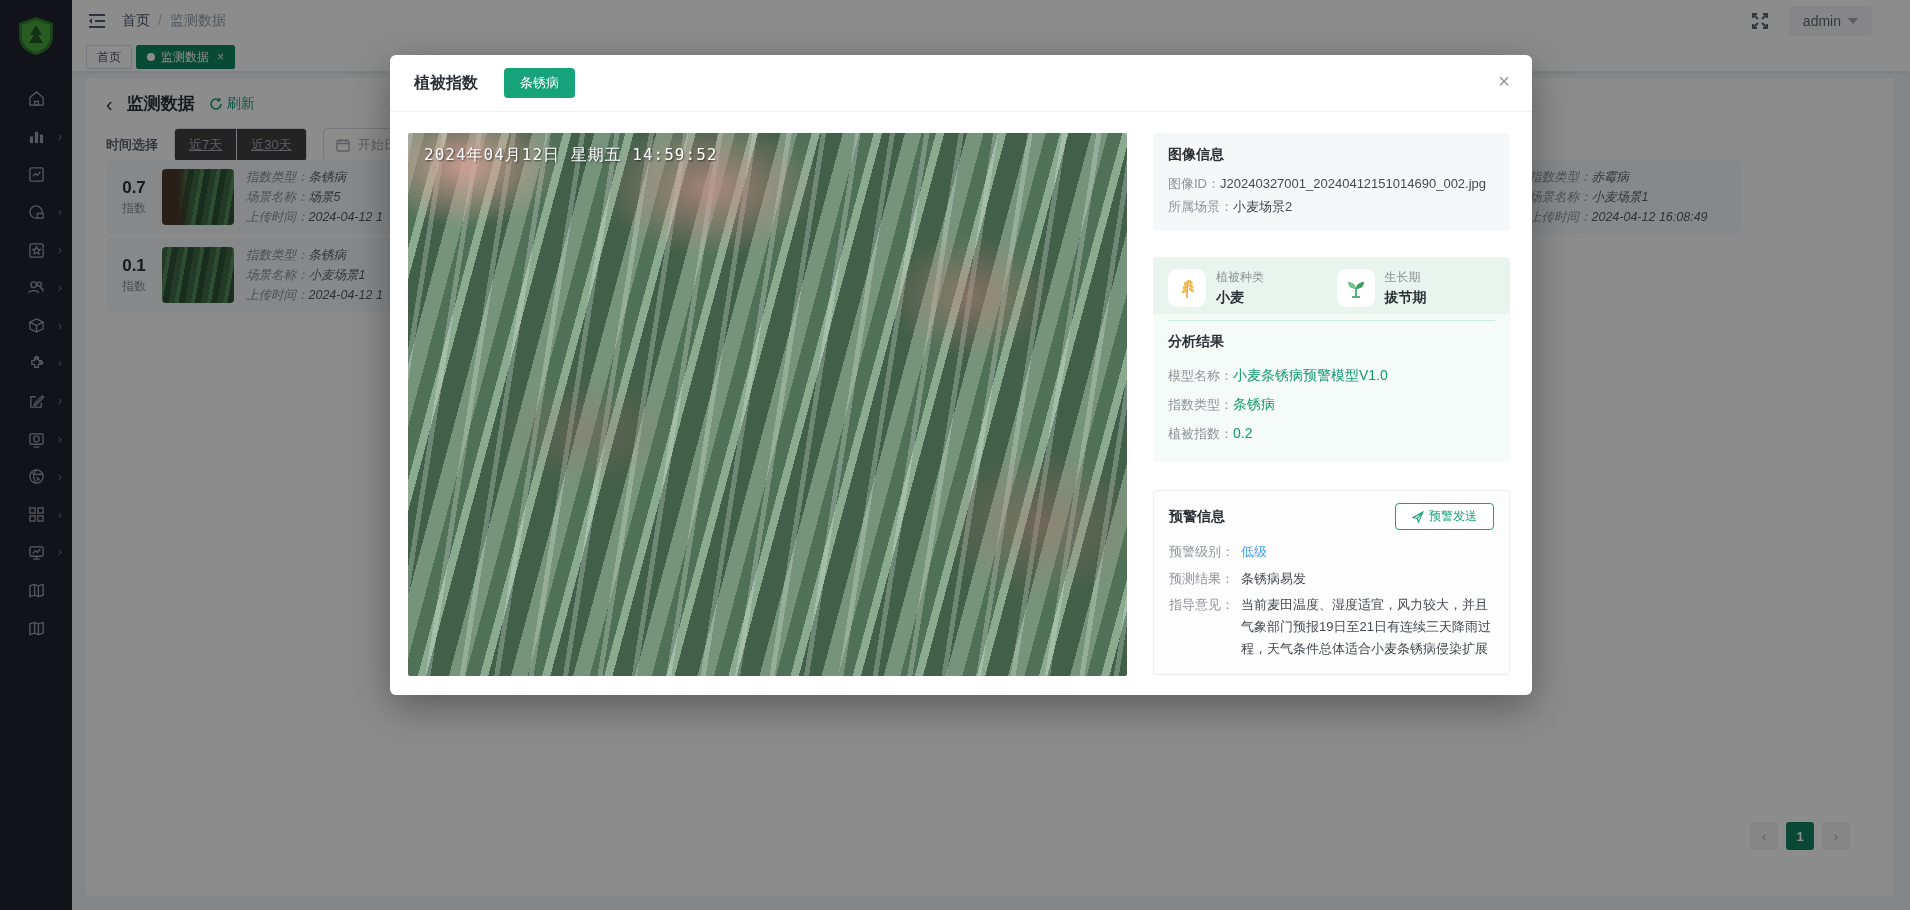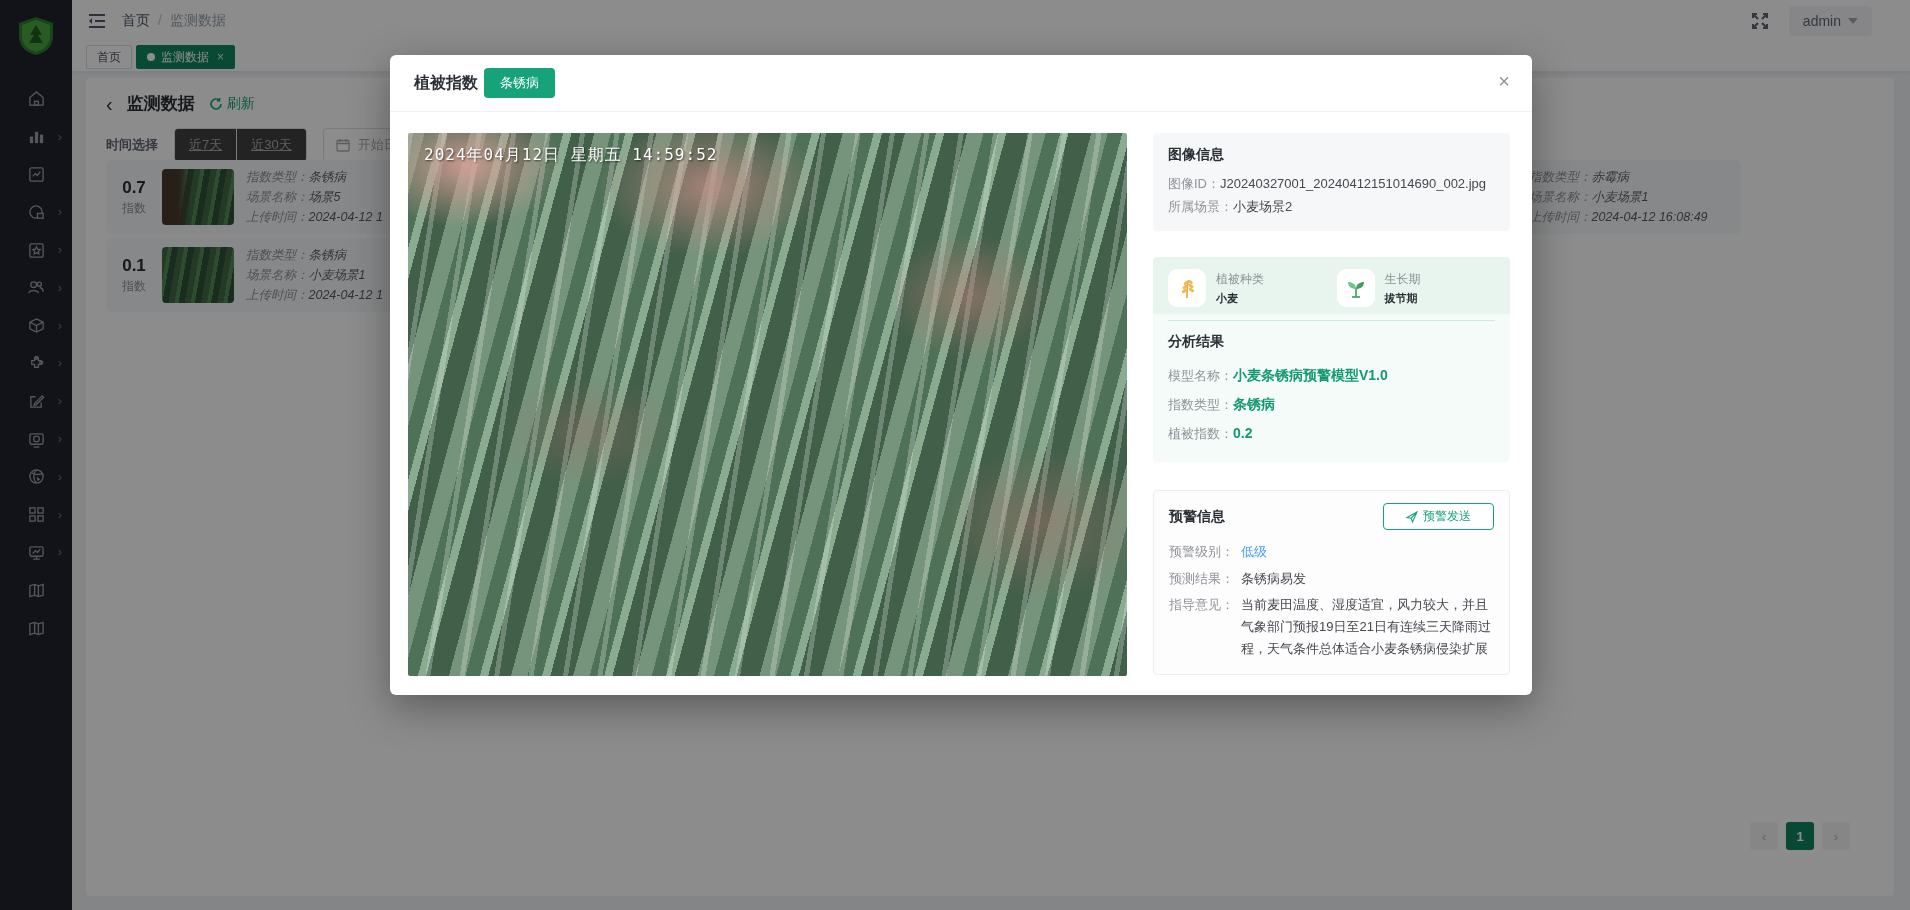--- a/index.html
+++ b/index.html
@@ -58,21 +58,21 @@
   .mi-rows .val { color:#5a5e66; }
 
   
   .pagination { position:absolute; right:44px; bottom:46px; display:flex; gap:8px; }
   .pg { min-width:28px; height:28px; border-radius:3px; display:flex; align-items:center; justify-content:center; font-size:13px; background:#f4f4f5; color:#b0b3b8; cursor:pointer; }
   .pg.cur { background:#11835f; color:#fff; font-weight:bold; }
 
   
   #mask { position:absolute; left:0; top:0; width:1910px; height:910px; background:rgba(0,0,0,.45); z-index:50; }
   #modal { position:absolute; left:390px; top:55px; width:1142px; height:640px; background:#fff; border-radius:6px; z-index:60; box-shadow:0 12px 40px rgba(0,0,0,.35); }
-  .modal-head { position:absolute; left:0; top:0; width:100%; height:57px; border-bottom:1px solid #f0f1f3; display:flex; align-items:center; padding:0 24px; gap:6px; }
+  .modal-head { position:absolute; left:0; top:0; width:100%; height:57px; border-bottom:1px solid #f0f1f3; display:flex; align-items:center; padding:0 24px; gap:26px; }
   .modal-title { font-size:16px; font-weight:bold; color:#2b2f36; }
   .modal-badge { background:#17a37a; color:#fff; font-size:13px; padding:6px 16px; border-radius:4px; }
   .modal-close { position:absolute; right:22px; top:16px; font-size:20px; color:#909399; cursor:pointer; line-height:1; }
 
   .photo { position:absolute; left:18px; top:78px; width:719px; height:543px; border-radius:2px; overflow:hidden;
     background:
       radial-gradient(140px 90px at 8% 6%, rgba(214,160,150,.9), transparent 70%),
       radial-gradient(160px 100px at 42% 10%, rgba(198,142,136,.75), transparent 70%),
       radial-gradient(120px 90px at 78% 30%, rgba(186,128,122,.55), transparent 70%),
       radial-gradient(150px 110px at 88% 72%, rgba(170,115,110,.45), transparent 70%),
@@ -87,30 +87,30 @@
   .icard-title { font-size:14px; font-weight:bold; color:#2b2f36; margin-bottom:8px; }
   .irow { font-size:13px; line-height:23px; display:flex; }
   .irow .lab { color:#909399; white-space:nowrap; }
   .irow .val { color:#45484e; word-break:break-all; }
 
   .gcard { margin-top:26px; border-radius:4px; background:linear-gradient(180deg,#e7f5ee 0 28%, #f5fbf8 28%); padding:12px 15px 14px; }
   .veg-row { display:flex; gap:10px; }
   .veg-cell { display:flex; align-items:center; gap:10px; width:50%; }
   .veg-ico { width:38px; height:38px; background:#fff; border-radius:9px; display:flex; align-items:center; justify-content:center; }
   .veg-lab { font-size:12px; color:#8c9196; }
-  .veg-val { font-size:11px; font-weight:bold; color:#2b2f36; margin-top:3px; }
+  .veg-val { font-size:14px; font-weight:bold; color:#2b2f36; margin-top:3px; }
   .gdivider { height:1px; background:rgba(23,163,122,.18); margin:13px 0 12px; }
   .an-title { font-size:14px; font-weight:bold; color:#2b2f36; margin-bottom:10px; }
   .an-row { font-size:13px; line-height:29px; display:flex; }
   .an-row .lab { color:#909399;text-align:center; }
-  .an-row .val { color:#12996f; font-weight:bold; font-size:14px; }
+  .an-row .val { color:#12996f; font-weight:normal; font-size:14px; }
 
   .wcard { margin-top:28px; border:1px solid #ebeef5; background:#fdfdfe; border-radius:4px; padding:12px 15px 14px; }
   .wc-head { display:flex; align-items:center; justify-content:space-between; margin-bottom:8px;gap:36px; }
-  .send-btn { display:flex; align-items:center; gap:5px; border:1px solid #17a37a; color:#17a37a; font-size:12px; padding:4px 22px; border-radius:4px; background:#fff; cursor:pointer; }
+  .send-btn { display:flex; align-items:center; gap:5px; border:1px solid #17a37a; color:#17a37a; font-size:12px; padding:4px 16px; border-radius:4px; background:#fff; cursor:pointer; }
   .wrow { font-size:13px; line-height:27px; display:flex; }
   .wrow .lab { color:#909399; flex:0 0 72px; white-space:nowrap; }
   .wrow .val { color:#45484e; }
   .wrow .val.link { color:#409eff; cursor:pointer; }
   .wrow.multi { line-height:22px; margin-top:2px; }
   .wrow.multi .val { color:#45484e; }
 </style>
 </head>
 <body>
 

